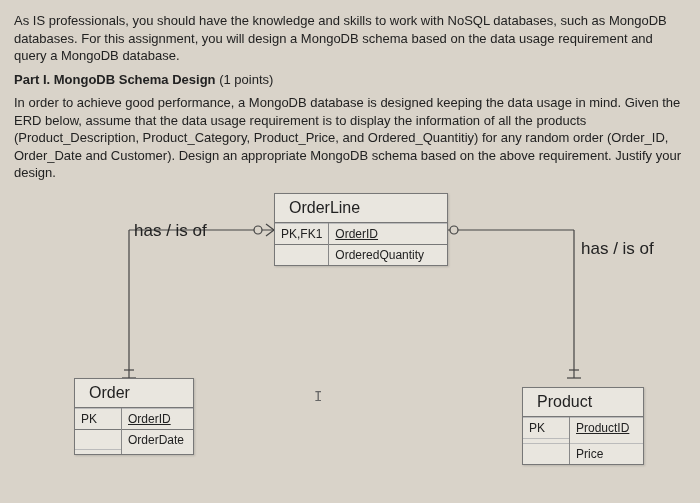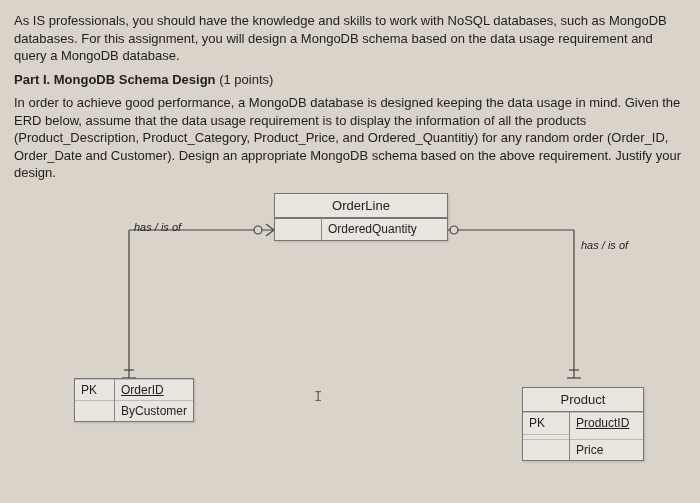--- a/index.html
+++ b/index.html
@@ -25,24 +25,24 @@
     margin-top: 4px;
   }
   .entity {
     position: absolute;
     background: #e9e6df;
     border: 1px solid #777;
     box-shadow: 1px 1px 2px rgba(0,0,0,0.15);
     font-size: 12px;
   }
   .entity-title {
-    text-align: center;
-    padding: 3px 0;
+    text-align: left;
+    padding: 3px 14px;
     border-bottom: 1px solid #777;
-    font-size: 13px;
+    font-size: 16px;
   }
   .entity-body {
     display: table;
     width: 100%;
     border-collapse: collapse;
   }
   .erow { display: table-row; }
   .ecell {
     display: table-cell;
     padding: 2px 6px;
@@ -58,22 +58,21 @@
   .ul { text-decoration: underline; }
   svg.connectors {
     position: absolute;
     top: 0; left: 0;
     width: 100%;
     height: 100%;
     pointer-events: none;
   }
   .rel-label {
     position: absolute;
-    font-size: 11px;
-    font-style: italic;
+    font-size: 17px;
   }
   .cursor {
     position: absolute;
     font-family: "Courier New", monospace;
     color: #666;
     font-size: 14px;
   }
 </style>
 </head>
 <body>
@@ -111,35 +110,43 @@
     </g>
   </svg>
 
   <div class="rel-label" style="left:120px; top:32px;">has / is of</div>
   <div class="rel-label" style="left:567px; top:50px;">has / is of</div>
 
   <div class="entity" style="left:260px; top:5px; width:172px;">
     <div class="entity-title">OrderLine</div>
     <div class="entity-body">
       <div class="erow">
+        <div class="ecell key">PK,FK1</div>
+        <div class="ecell ul">OrderID</div>
+      </div>
+      <div class="erow">
         <div class="ecell key" style="border-top:1px solid #777"></div>
         <div class="ecell" style="border-top:1px solid #777">OrderedQuantity</div>
       </div>
     </div>
   </div>
 
   <div class="entity" style="left:60px; top:190px; width:118px;">
+    <div class="entity-title">Order</div>
     <div class="entity-body">
       <div class="erow">
         <div class="ecell key">PK</div>
         <div class="ecell ul">OrderID</div>
       </div>
       <div class="erow">
+        <div class="ecell key" style="border-top:1px solid #777"></div>
+        <div class="ecell" style="border-top:1px solid #777">OrderDate</div>
+      </div>
+      <div class="erow">
         <div class="ecell key"></div>
-        <div class="ecell">ByCustomer</div>
       </div>
     </div>
   </div>
 
   <div class="entity" style="left:508px; top:199px; width:120px;">
     <div class="entity-title">Product</div>
     <div class="entity-body">
       <div class="erow">
         <div class="ecell key">PK</div>
         <div class="ecell ul">ProductID</div>

